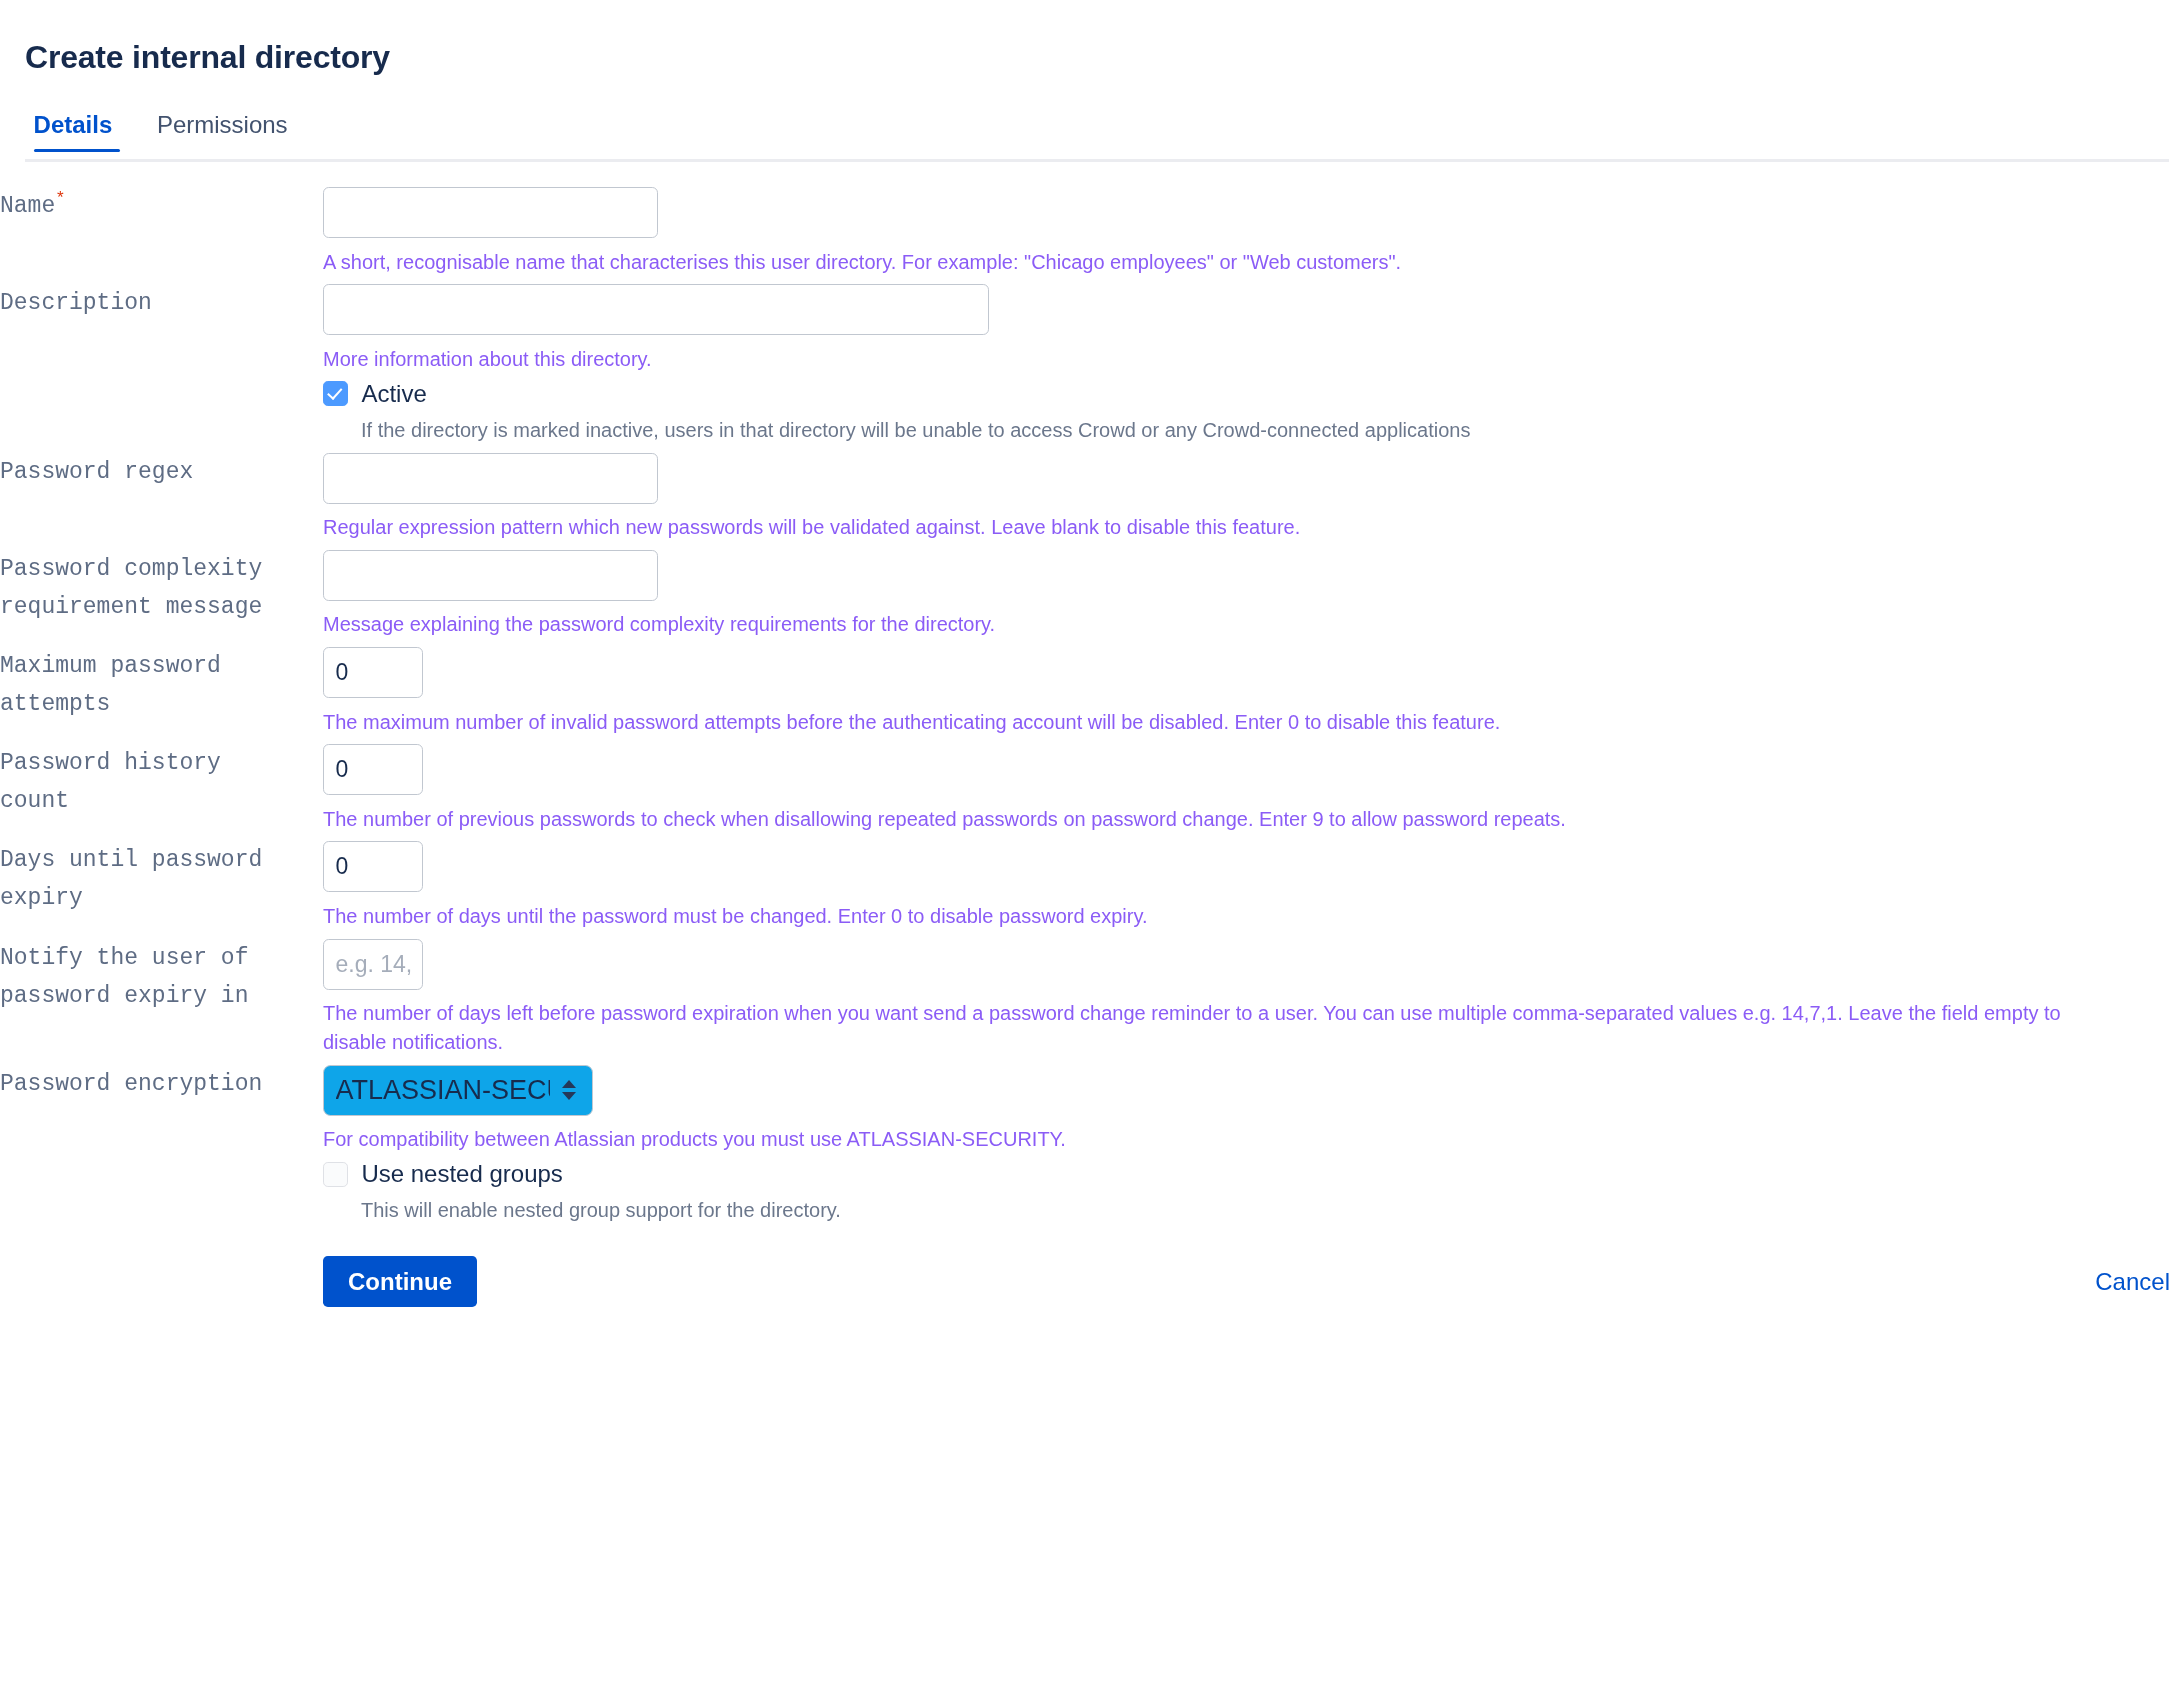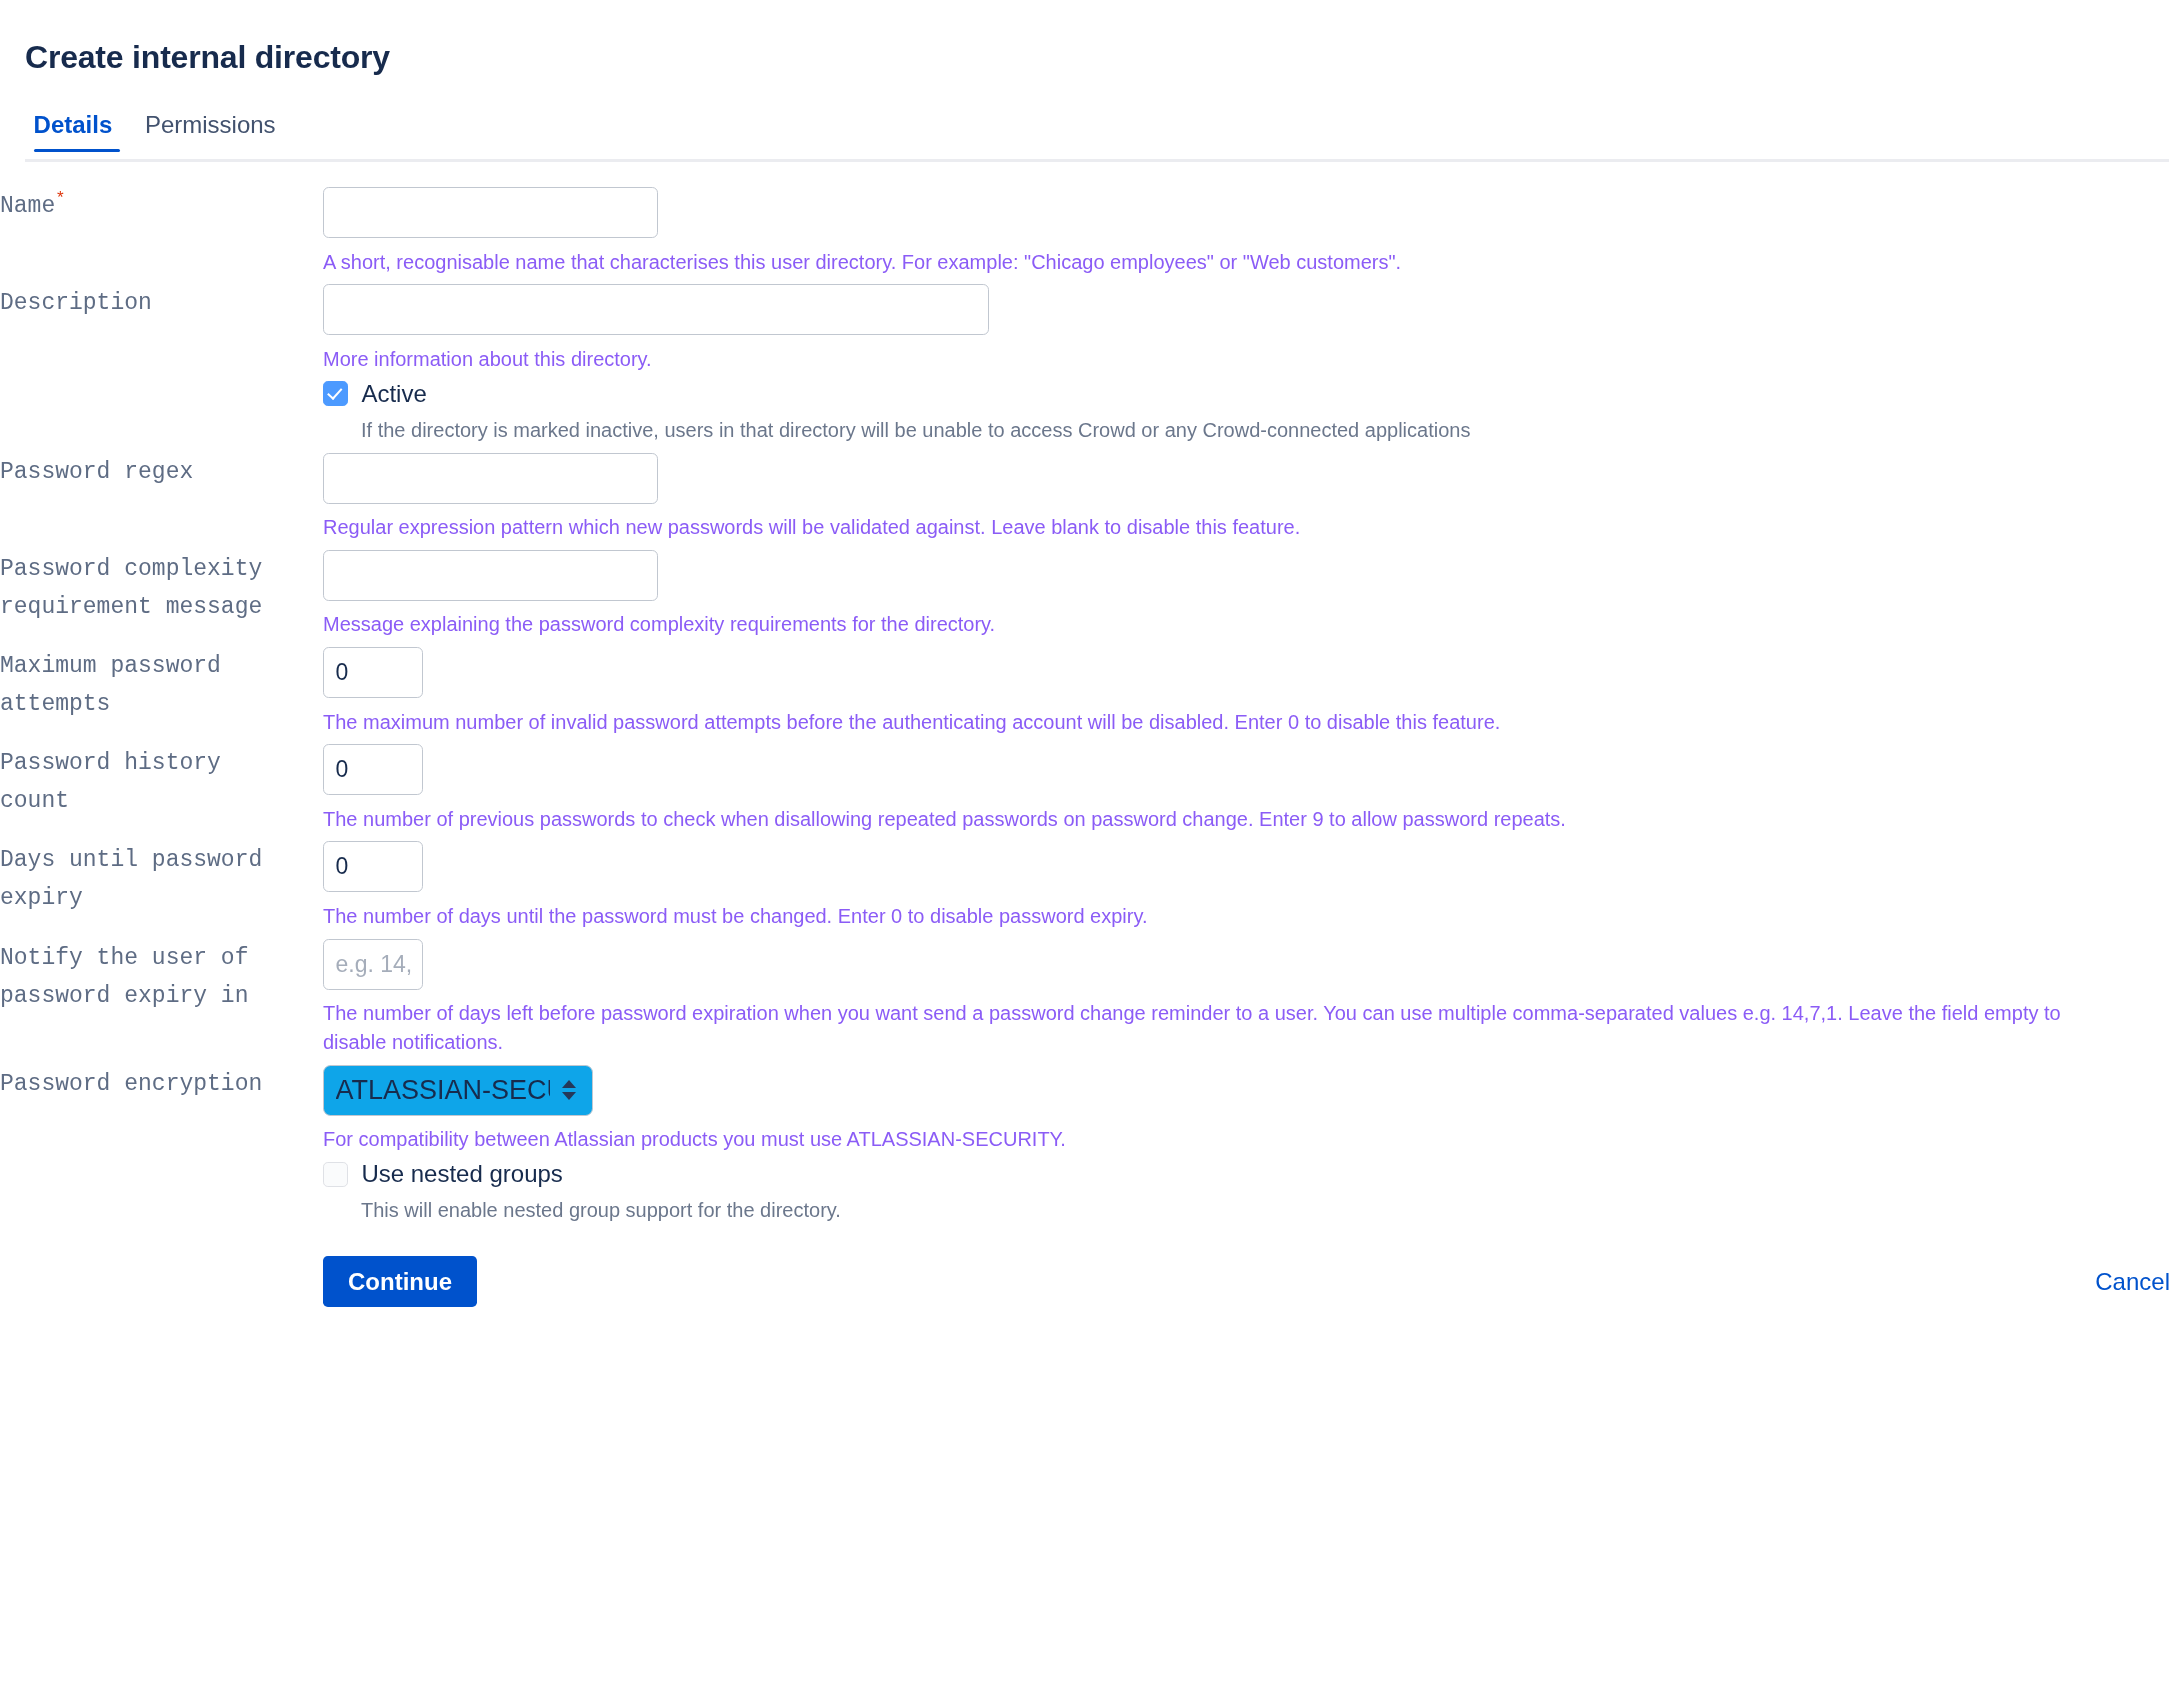--- a/index.html
+++ b/index.html
@@ -36,21 +36,21 @@
     line-height: 1.2;
   }
 
   
   .tabs {
     position: absolute;
     left: 25px;
     top: 113px;
     display: flex;
     align-items: flex-end;
-    gap: 0px;
+    gap: 12px;
   }
   .tab {
     font-size: 24px;
     color: #42526E;
     padding: 0 16.3px 15.3px 16.3px;
     cursor: pointer;
     position: relative;
     line-height: 1;
     white-space: nowrap;
   }

